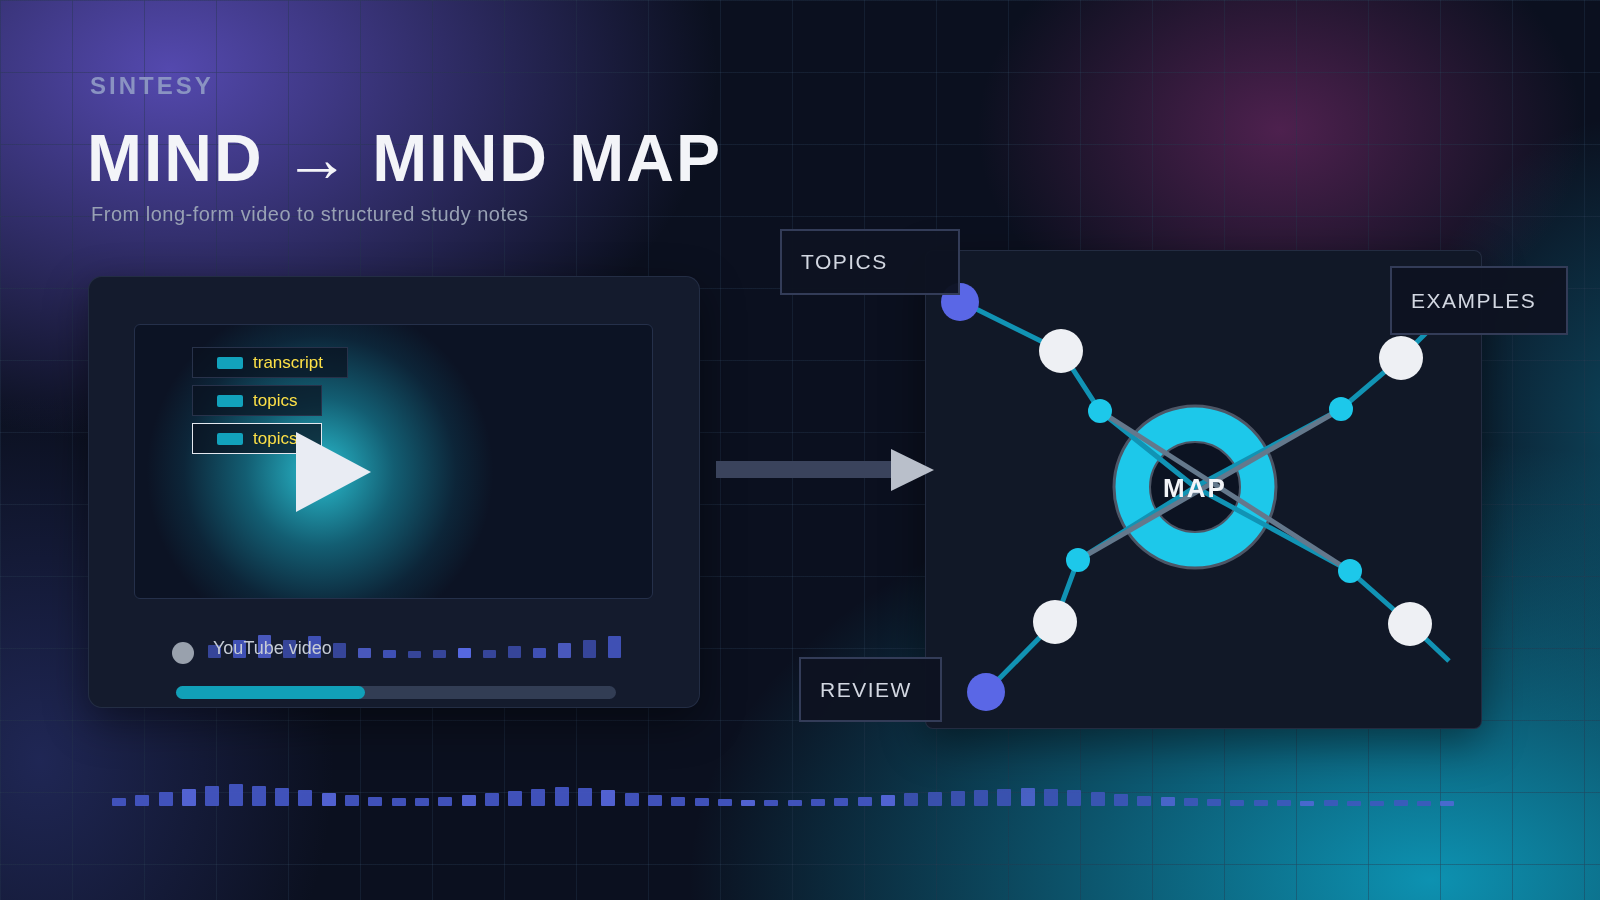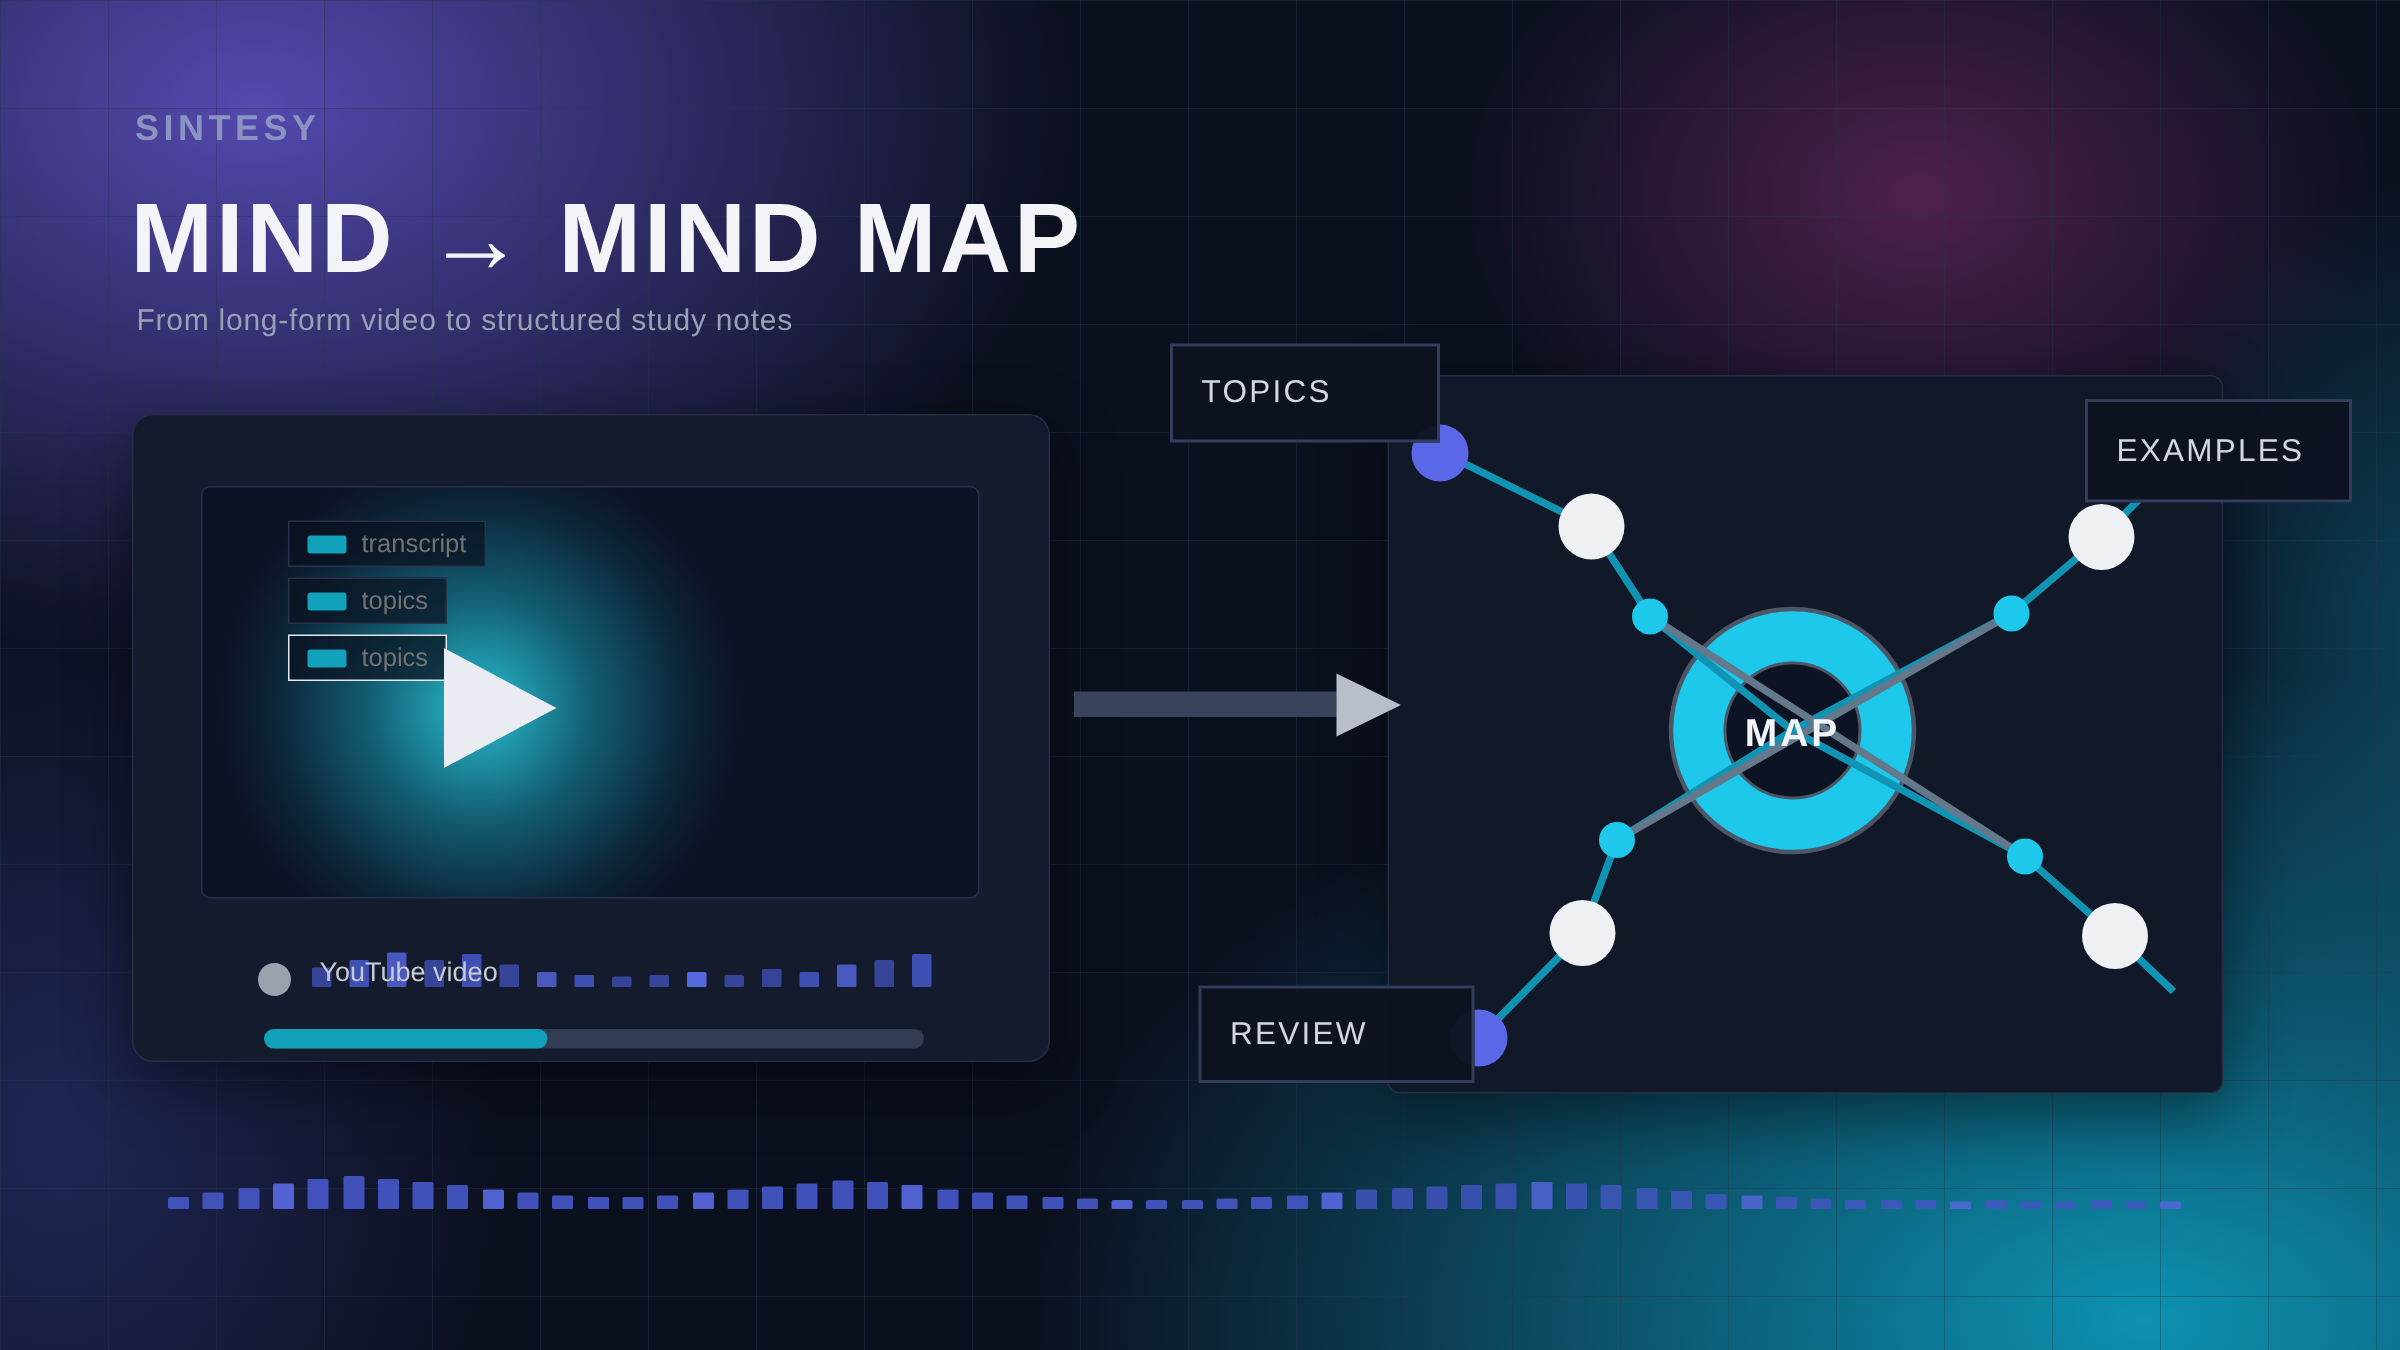--- a/index.html
+++ b/index.html
@@ -26,21 +26,21 @@
   
   .brand{position:absolute;left:90px;top:72px;font-size:24px;font-weight:bold;letter-spacing:3px;color:#8a93c2;}
   .title{position:absolute;left:87px;top:120px;font-size:66px;font-weight:bold;letter-spacing:2px;color:#f3f4f8;white-space:nowrap;}
   .subtitle{position:absolute;left:91px;top:203px;font-size:20px;color:#98a1b4;letter-spacing:0.5px;}
   
   .video-panel{position:absolute;left:88px;top:276px;width:610px;height:430px;background:#141b2d;border:1px solid rgba(120,140,190,0.16);border-radius:14px;box-shadow:0 14px 44px rgba(0,0,0,0.45);}
   .screen{position:absolute;left:45px;top:47px;width:517px;height:273px;background:#0c1324;border:1px solid #25304a;border-radius:6px;overflow:hidden;}
   .glow{position:absolute;left:10px;top:-28px;width:350px;height:350px;border-radius:50%;
     background:radial-gradient(circle, rgba(45,212,230,0.88) 0%, rgba(25,162,186,0.52) 30%, rgba(15,120,150,0.18) 55%, rgba(15,120,150,0) 70%);}
   .play{position:absolute;left:161px;top:107px;width:0;height:0;border-top:40px solid transparent;border-bottom:40px solid transparent;border-left:75px solid #e9ecf3;}
-  .tag{position:absolute;left:57px;height:29px;display:flex;align-items:center;gap:10px;padding:0 12px;background:rgba(10,16,30,0.72);border:1px solid #28324a;color:#737373;font-size:17px;}
+  .tag{position:absolute;left:57px;height:29px;display:flex;align-items:center;gap:10px;padding:0 24px;background:rgba(10,16,30,0.72);border:1px solid #28324a;color:#fde047;font-size:17px;}
   .tag .swatch{width:26px;height:12px;background:#12a2bc;border-radius:2px;}
   .tag.hl{border:1.5px solid #e4e8ef;}
   .src-dot{position:absolute;left:83px;top:365px;width:22px;height:22px;border-radius:50%;background:#99a1ad;}
   .src-label{position:absolute;left:124px;top:361px;font-size:18px;color:#c6ccd6;}
   .mini-wave{position:absolute;left:119px;top:330px;width:500px;height:51px;}
   .mini-bar{position:absolute;bottom:0;width:13px;background:#4a5cd4;border-radius:1px;}
   .progress{position:absolute;left:87px;top:409px;width:440px;height:13px;background:#323d54;border-radius:7px;}
   .progress-fill{position:absolute;left:0;top:0;height:13px;background:#11a0b8;border-radius:7px;}
   
   .map-panel{position:absolute;left:925px;top:250px;width:555px;height:477px;background:#111827;border:1px solid rgba(120,140,190,0.18);border-radius:8px;box-shadow:0 14px 44px rgba(0,0,0,0.45);}
@@ -132,21 +132,21 @@
       <text x="1195" y="497" text-anchor="middle" font-size="26" font-weight="bold" letter-spacing="2" fill="#f2f4f8" font-family="Liberation Sans, DejaVu Sans, sans-serif">MAP</text>
     </g>
   </svg>
 
   <div class="map-label" style="left:780px;top:229px;width:180px;height:66px;">
     <span>TOPICS</span>
   </div>
   <div class="map-label" style="left:1390px;top:266px;width:178px;height:69px;">
     <span>EXAMPLES</span>
   </div>
-  <div class="map-label" style="left:799px;top:657px;width:184px;height:65px;">
+  <div class="map-label" style="left:799px;top:657px;width:143px;height:65px;">
     <span>REVIEW</span>
   </div>
 
   <div class="bottom-wave">
       <div class="b-bar" style="left: 0px; height: 8px; background: rgb(67, 85, 194); opacity: 0.95;"></div>
       <div class="b-bar" style="left: 23.3px; height: 11px; background: rgb(67, 85, 194); opacity: 0.95;"></div>
       <div class="b-bar" style="left: 46.6px; height: 14px; background: rgb(67, 85, 194); opacity: 0.95;"></div>
       <div class="b-bar" style="left: 69.9px; height: 17px; background: rgb(85, 102, 218); opacity: 0.95;"></div>
       <div class="b-bar" style="left: 93.2px; height: 20px; background: rgb(67, 85, 194); opacity: 0.95;"></div>
       <div class="b-bar" style="left: 116.5px; height: 22px; background: rgb(67, 85, 194); opacity: 0.95;"></div>

